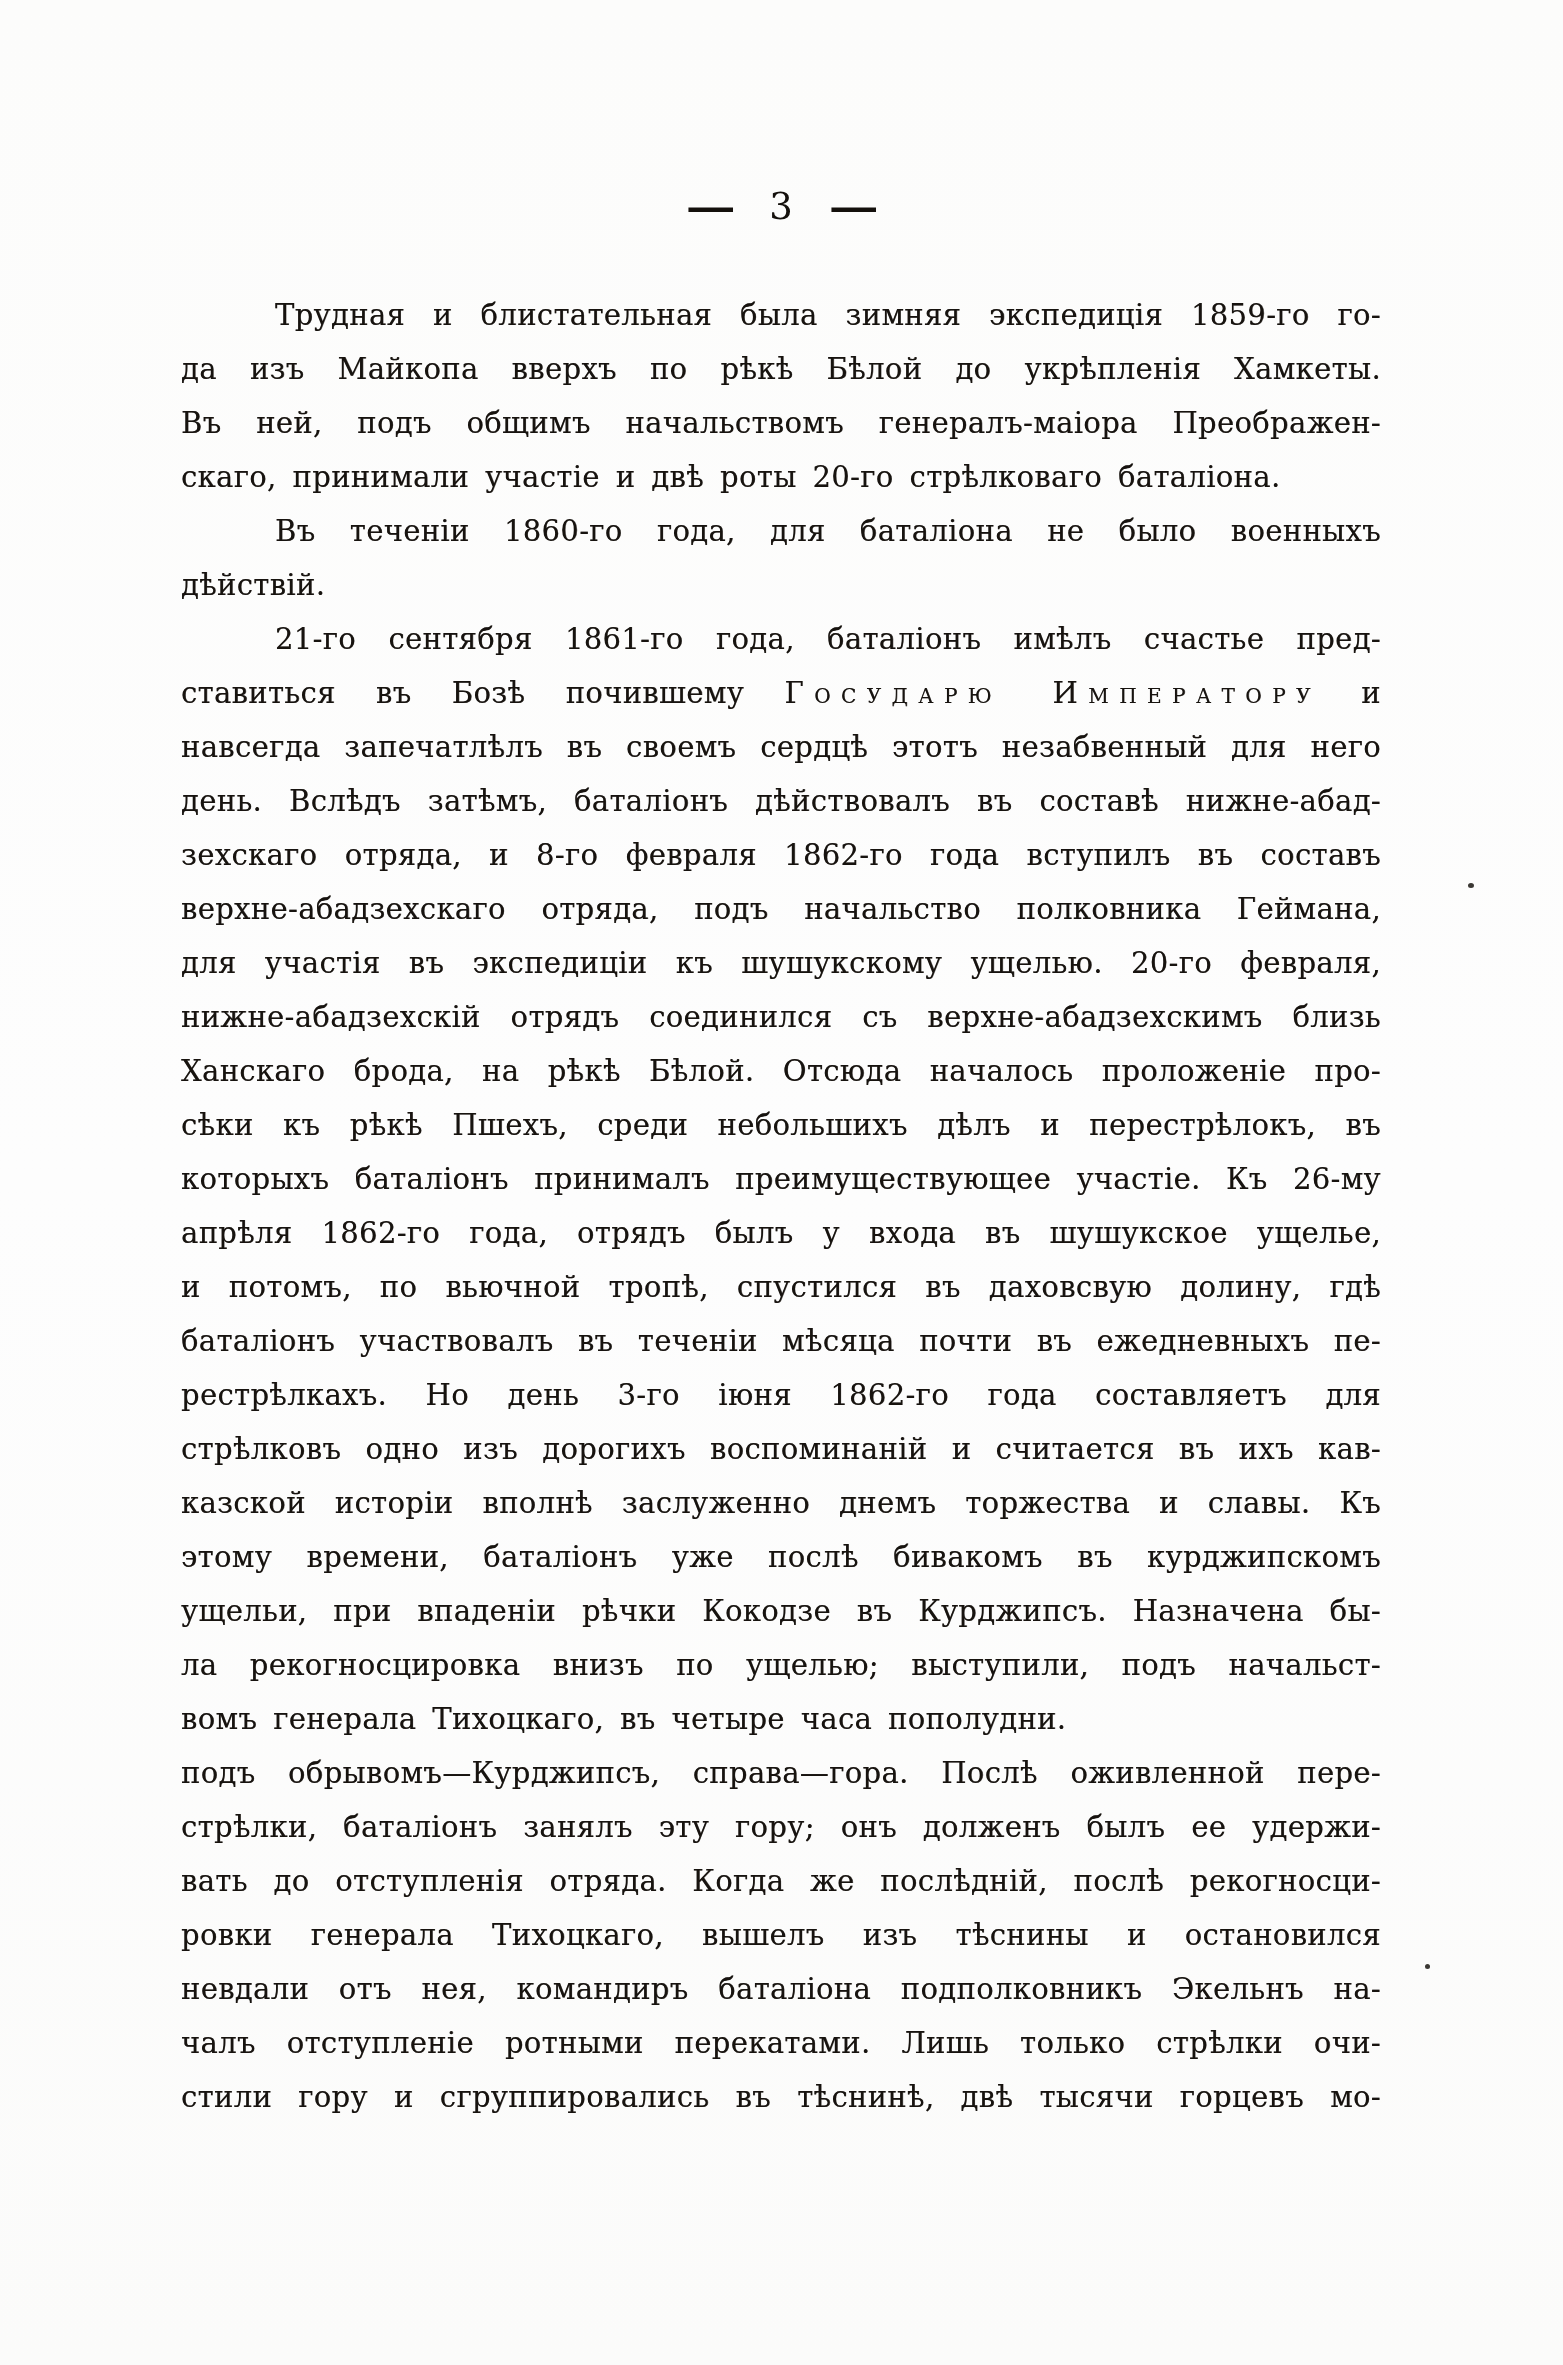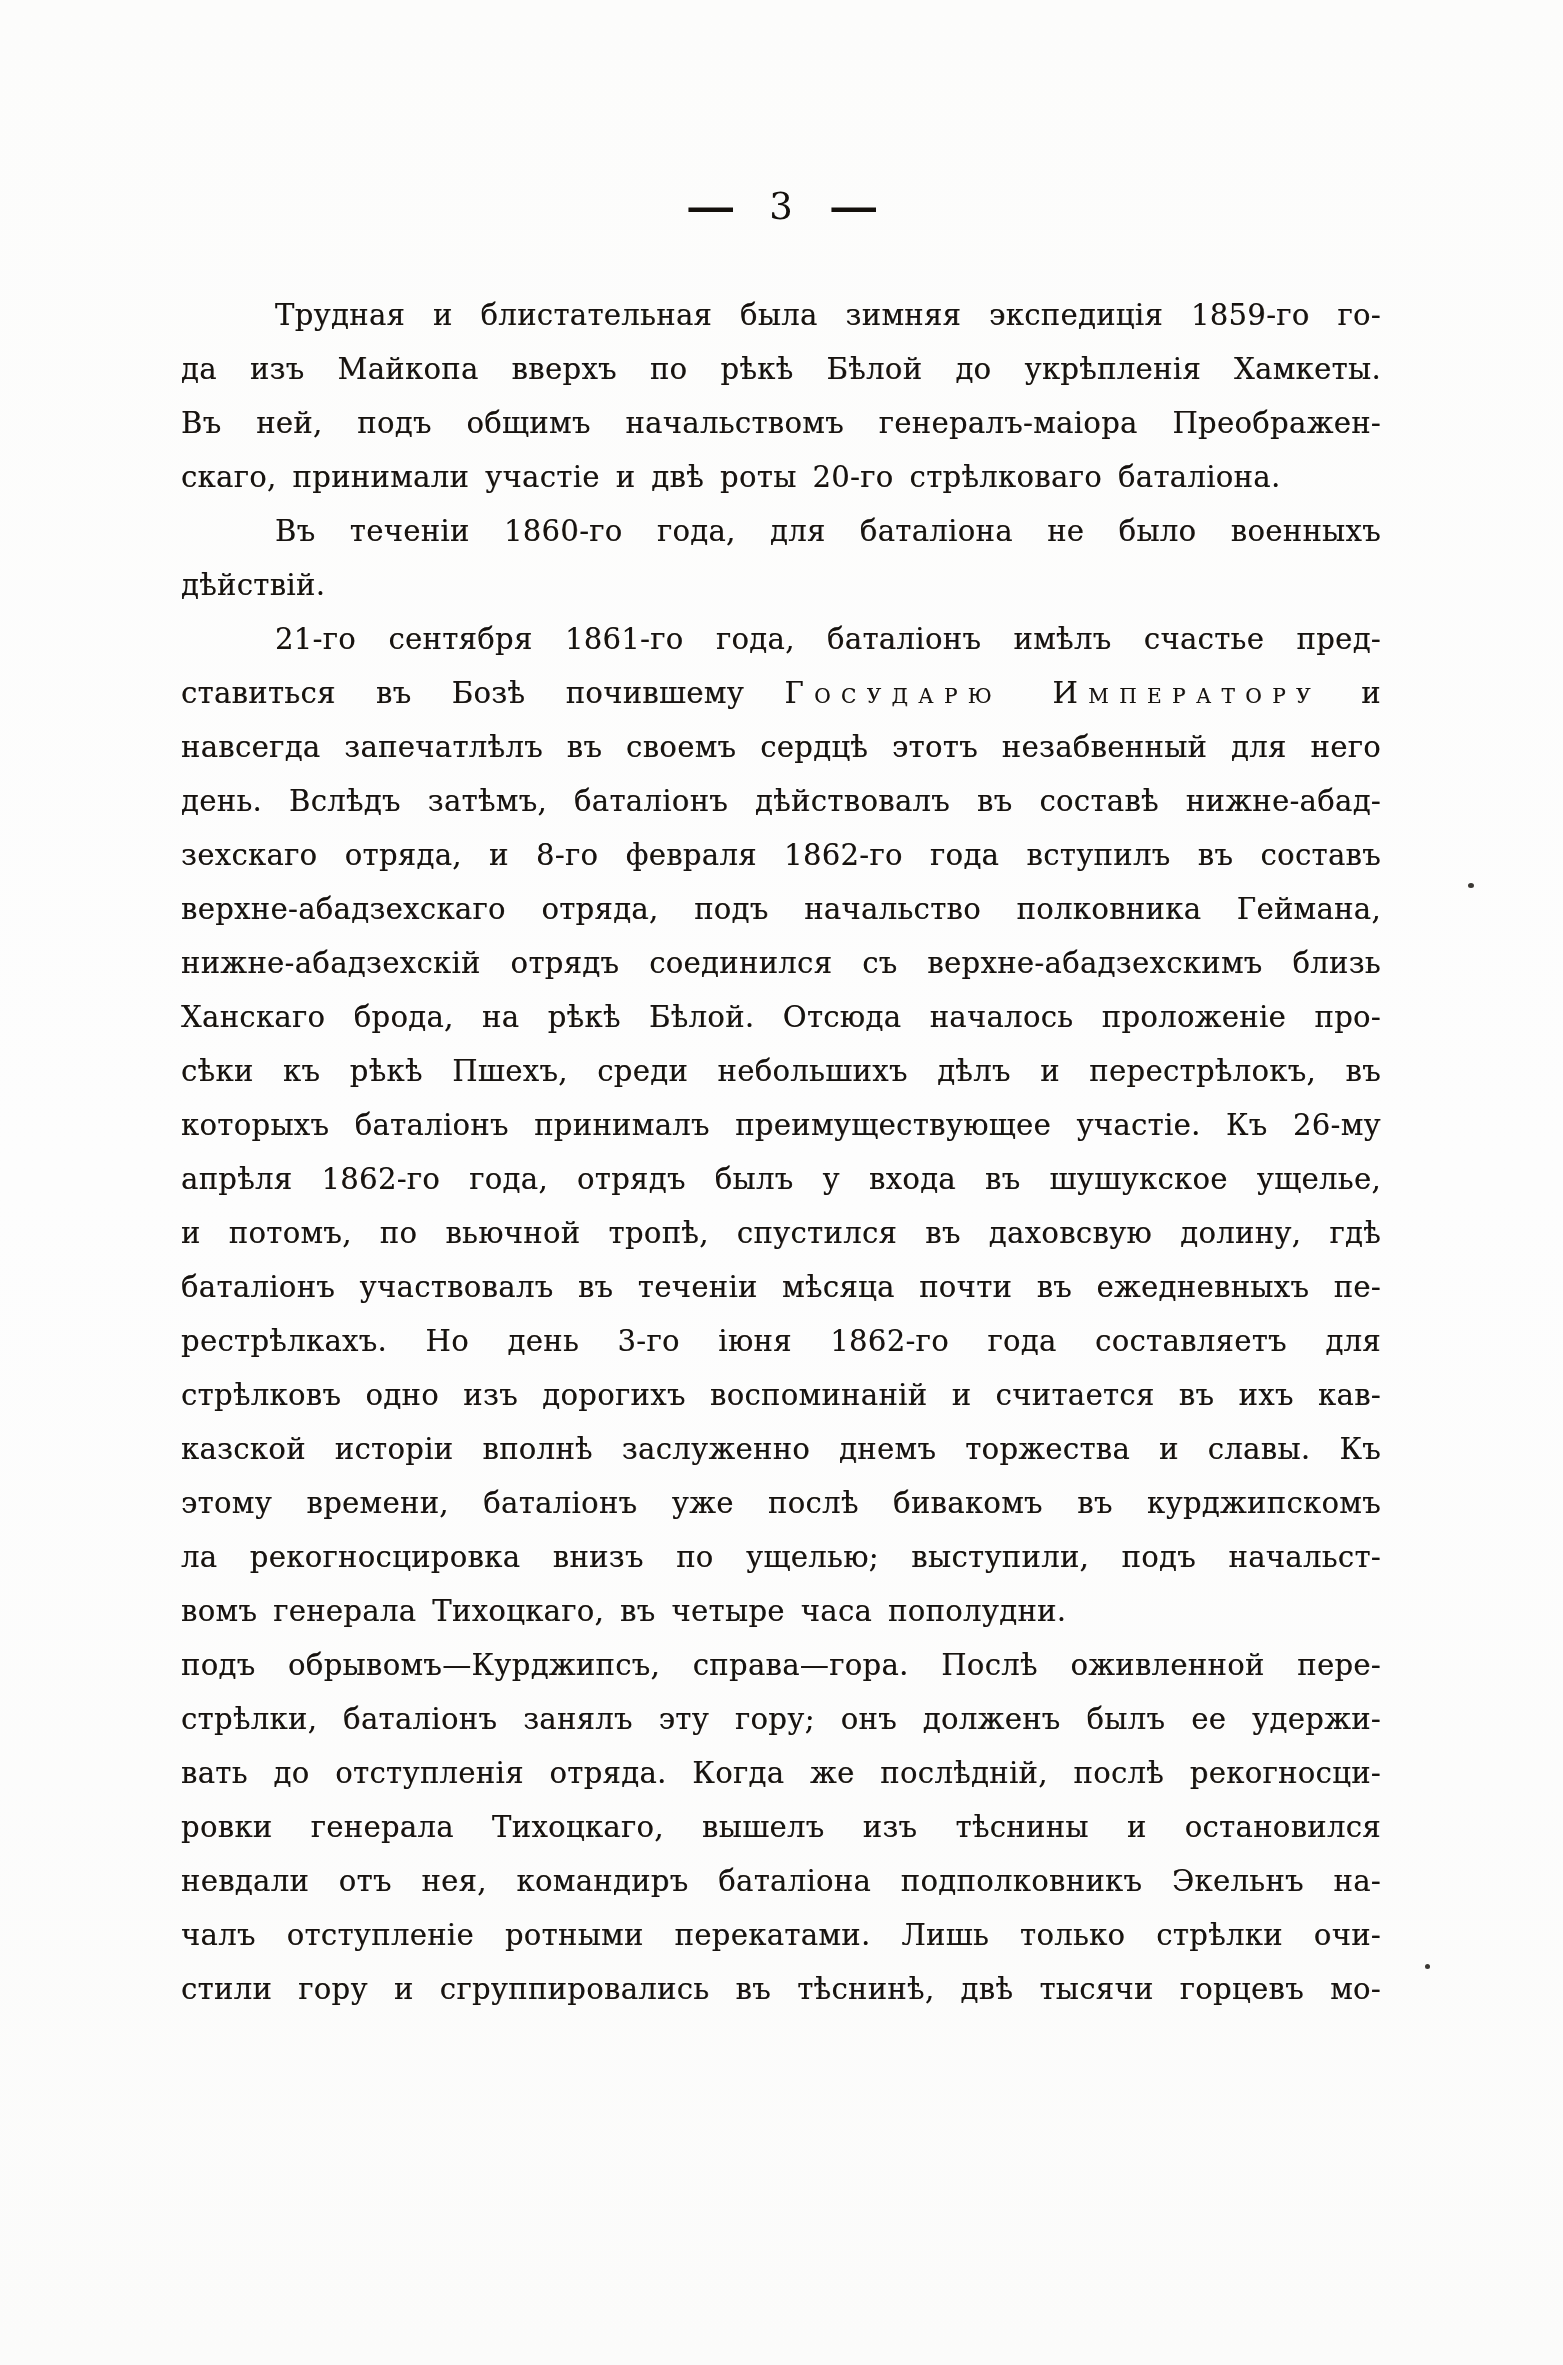--- a/index.html
+++ b/index.html
@@ -89,31 +89,33 @@
     <div class="line">Въ ней, подъ общимъ начальствомъ генералъ-маіора Преображен-</div>
     <div class="line flush">скаго, принимали участіе и двѣ роты 20-го стрѣлковаго баталіона.</div>
     <div class="line indent">Въ теченіи 1860-го года, для баталіона не было военныхъ</div>
     <div class="line flush">дѣйствій.</div>
     <div class="line indent">21-го сентября 1861-го года, баталіонъ имѣлъ счастье пред-</div>
     <div class="line"><span>ставиться въ Бозѣ почившему </span><span class="imperial-caps">Государю Императору</span><span> и</span></div>
     <div class="line">навсегда запечатлѣлъ въ своемъ сердцѣ этотъ незабвенный для него</div>
     <div class="line">день. Вслѣдъ затѣмъ, баталіонъ дѣйствовалъ въ составѣ нижне-абад-</div>
     <div class="line">зехскаго отряда, и 8-го февраля 1862-го года вступилъ въ составъ</div>
     <div class="line">верхне-абадзехскаго отряда, подъ начальство полковника Геймана,</div>
+    <div class="line">для участія въ экспедиціи къ шушукскому ущелью. 20-го февраля,</div>
     <div class="line">нижне-абадзехскій отрядъ соединился съ верхне-абадзехскимъ близь</div>
     <div class="line">Ханскаго брода, на рѣкѣ Бѣлой. Отсюда началось проложеніе про-</div>
     <div class="line">сѣки къ рѣкѣ Пшехъ, среди небольшихъ дѣлъ и перестрѣлокъ, въ</div>
     <div class="line">которыхъ баталіонъ принималъ преимуществующее участіе. Къ 26-му</div>
     <div class="line">апрѣля 1862-го года, отрядъ былъ у входа въ шушукское ущелье,</div>
     <div class="line">и потомъ, по вьючной тропѣ, спустился въ даховсвую долину, гдѣ</div>
     <div class="line">баталіонъ участвовалъ въ теченіи мѣсяца почти въ ежедневныхъ пе-</div>
     <div class="line">рестрѣлкахъ. Но день 3-го іюня 1862-го года составляетъ для</div>
     <div class="line">стрѣлковъ одно изъ дорогихъ воспоминаній и считается въ ихъ кав-</div>
     <div class="line">казской исторіи вполнѣ заслуженно днемъ торжества и славы. Къ</div>
     <div class="line">этому времени, баталіонъ уже послѣ бивакомъ въ курджипскомъ</div>
+    <div class="line">ущельи, при впаденіи рѣчки Кокодзе въ Курджипсъ. Назначена бы-</div>
     <div class="line">ла рекогносцировка внизъ по ущелью; выступили, подъ начальст-</div>
     <div class="line flush">вомъ генерала Тихоцкаго, въ четыре часа пополудни.</div>
     <div class="line">подъ обрывомъ—Курджипсъ, справа—гора. Послѣ оживленной пере-</div>
     <div class="line">стрѣлки, баталіонъ занялъ эту гору; онъ долженъ былъ ее удержи-</div>
     <div class="line">вать до отступленія отряда. Когда же послѣдній, послѣ рекогносци-</div>
     <div class="line">ровки генерала Тихоцкаго, вышелъ изъ тѣснины и остановился</div>
     <div class="line">невдали отъ нея, командиръ баталіона подполковникъ Экельнъ на-</div>
     <div class="line">чалъ отступленіе ротными перекатами. Лишь только стрѣлки очи-</div>
     <div class="line">стили гору и сгруппировались въ тѣснинѣ, двѣ тысячи горцевъ мо-</div>
   </div>

